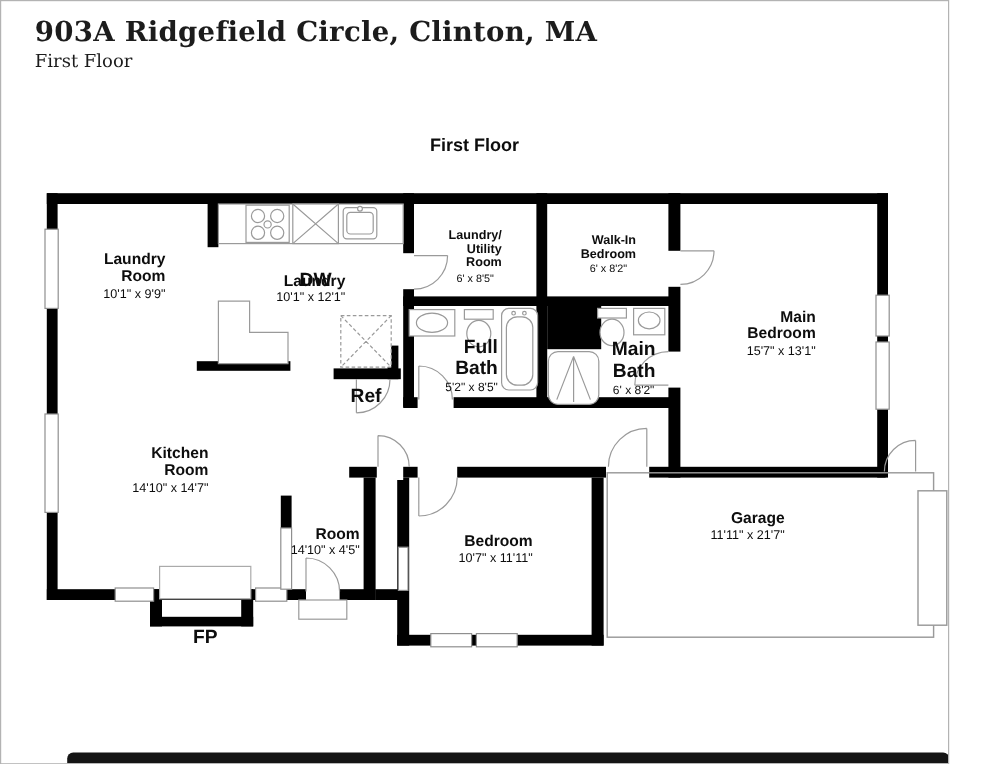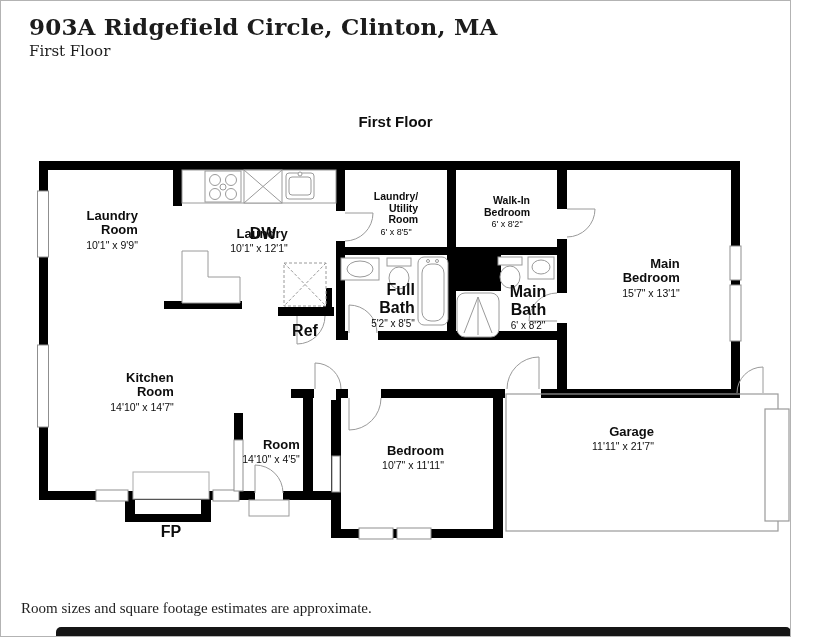--- a/index.html
+++ b/index.html
@@ -209,15 +209,14 @@
   </div>
   <div class="room-label" style="left:622px;top:424px">
     <span class="rn">Garage</span>
     <span class="rd">11'11" x 21'7"</span>
   </div>
 
   <div class="fx-label" style="left:262px;top:179px">DW</div>
   <div class="fx-label" style="left:304px;top:276px">Ref</div>
   <div class="fx-label" style="left:170px;top:477px">FP</div>
 
-  <div class="footer">Room sizes and square footage estimates are approximate.</div>
   <div class="bottom-bar"></div>
 </div>
 
 </body></html>

